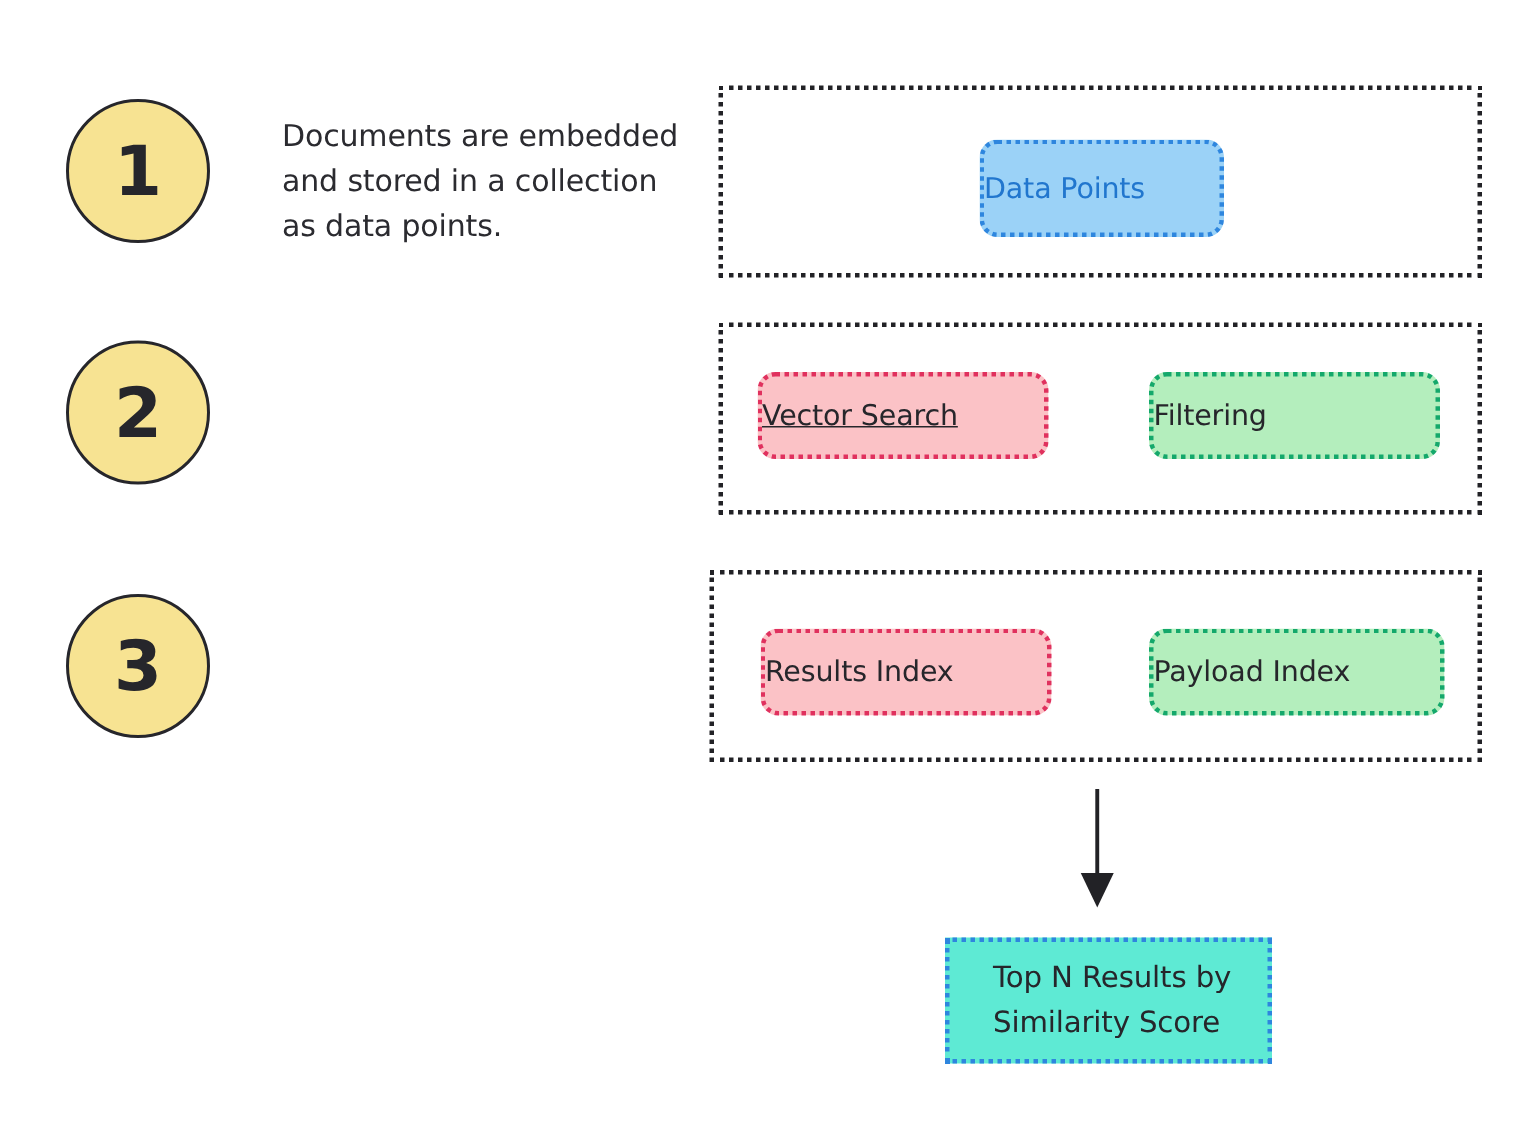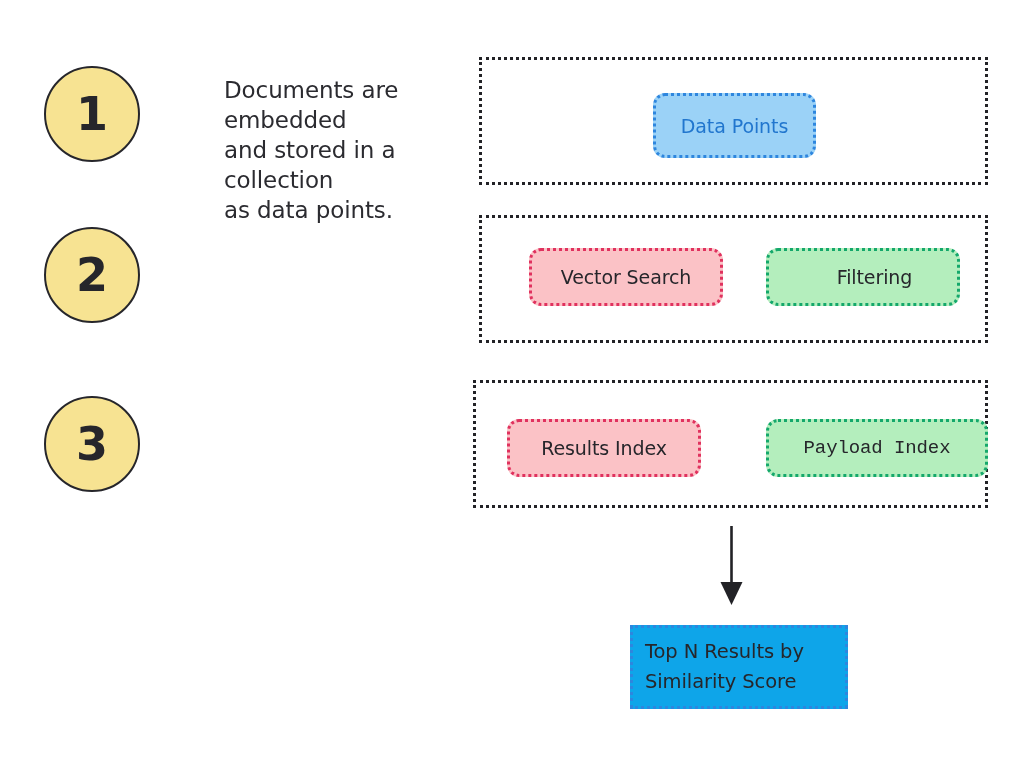--- a/index.html
+++ b/index.html
@@ -32,44 +32,43 @@
     justify-content: center;
     font-size: 46px;
     font-weight: 700;
     color: #26262b;
     line-height: 1;
     font-family: "DejaVu Sans", sans-serif;
   }
   .step-text {
     position: absolute;
     color: #2b2b30;
-    font-size: 23px;
+    font-size: 20px;
     line-height: 30px;
     font-family: "DejaVu Sans", sans-serif;
     white-space: pre-line;
     letter-spacing: -0.1px;
-    margin-left: 36px;
   }
 
   
   .band {
     position: absolute;
     box-sizing: border-box;
     border: 3px dotted #222226;
     background: transparent;
   }
 
   
   .pill {
     position: absolute;
     box-sizing: border-box;
     border-radius: 12px;
     display: flex;
     align-items: center;
-    justify-content: center;
+    justify-content: flex-start;
     font-size: 19px;
     font-family: "DejaVu Sans", sans-serif;
     letter-spacing: -0.1px;
   }
   .pill-blue {
     background: #9BD2F7;
     border: 3.5px dotted #2E86DE;
     color: #2176CE;
   }
   .pill-pink {
@@ -80,31 +79,31 @@
   .pill-green {
     background: #B4EEBD;
     border: 3.5px dotted #14A86B;
     color: #26262b;
   }
 
   
   .result-box {
     position: absolute;
     box-sizing: border-box;
-    background: #0ea5e9;
+    background: #5eead4;
     border: 3.5px dotted #2E86DE;
     border-radius: 0;
     color: #26262b;
     font-size: 19.5px;
     line-height: 30px;
     font-family: "DejaVu Sans", sans-serif;
     display: flex;
     flex-direction: column;
     justify-content: center;
-    padding-left: 12px;
+    padding-left: 29px;
     white-space: pre-line;
     letter-spacing: -0.1px;
   }
 
   
   .arrow-svg {
     position: absolute;
     overflow: visible;
   }
 </style>
@@ -127,32 +126,32 @@
   <div class="step-badge" style="left:44px; top:396px;">
     <span>3</span>
   </div>
 
   <div class="band" style="left:479px; top:57px; width:509px; height:128px;"></div>
   <div class="pill pill-blue" style="left:653px; top:93px; width:163px; height:65px;">
     <span>Data Points</span>
   </div>
 
   <div class="band" style="left:479px; top:215px; width:509px; height:128px;"></div>
-  <div class="pill pill-pink" style="left:529px; top:248px; width:194px; height:58px;">
+  <div class="pill pill-pink" style="left:505px; top:248px; width:194px; height:58px;text-decoration:underline;">
     <span>Vector Search</span>
   </div>
-  <div class="pill pill-green" style="left:766px; top:248px; width:194px; height:58px;padding-left:23px;">
+  <div class="pill pill-green" style="left:766px; top:248px; width:194px; height:58px;">
     <span>Filtering</span>
   </div>
 
   <div class="band" style="left:473px; top:380px; width:515px; height:128px;"></div>
   <div class="pill pill-pink" style="left:507px; top:419px; width:194px; height:58px;">
     <span>Results Index</span>
   </div>
-  <div class="pill pill-green" style="left:766px; top:419px; width:222px; height:58px;font-family:Liberation Mono, monospace;">
+  <div class="pill pill-green" style="left:766px; top:419px; width:197px; height:58px;">
     <span>Payload Index</span>
   </div>
 
   <svg class="arrow-svg" style="left:706px; top:524px;" width="56" height="84" viewBox="0 0 56 84">
     <line x1="25.5" y1="2" x2="25.5" y2="63" stroke="#222226" stroke-width="2.6"></line>
     <polygon points="25.5,81 14.5,58 36.5,58" fill="#222226"></polygon>
   </svg>
 
   <div class="result-box" style="left:630px; top:625px; width:218px; height:84px;">
     <span>Top N Results by

